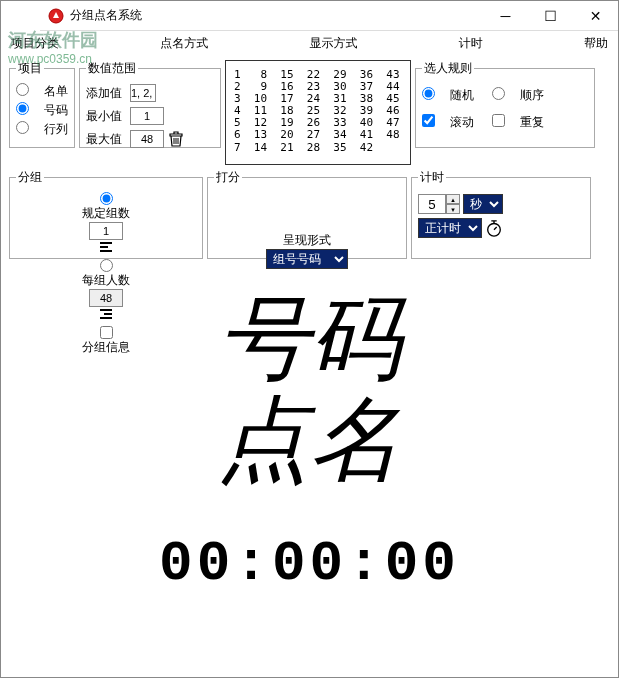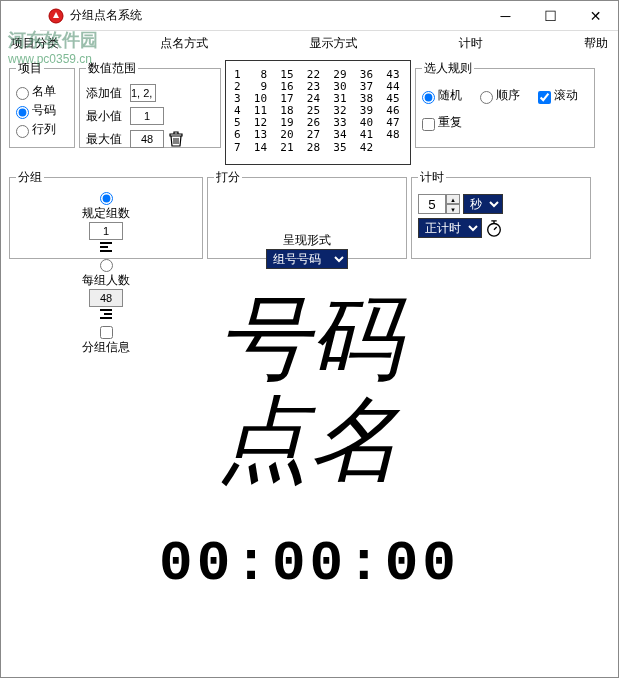--- a/index.html
+++ b/index.html
@@ -72,21 +72,21 @@
 fieldset {
   border: 1px solid #aaa;
   padding: 4px 6px 6px 6px;
   font-size: 12px;
 }
 legend { font-size: 12px; padding: 0 2px; }
 .fs-project { width: 66px; height: 88px; }
 .fs-range { width: 142px; height: 88px; }
 .fs-numbers { border: 1px solid #333; width: 186px; height: 105px; padding: 8px; background: #fff; font-family: monospace; font-size: 11px; white-space: pre; overflow: hidden; line-height: 1.1;}
 .fs-rules { width: 180px; height: 88px; }
-.radio-line, .check-line { display: flex; align-items: flex-end; gap: 3px; margin: 2px 0; }
+.radio-line, .check-line { display: flex; align-items: flex-start; gap: 15px; margin: 2px 0; }
 input[type="radio"], input[type="checkbox"] { margin: 0; }
 .range-row { display: flex; align-items: center; gap: 4px; margin: 1px 0; height: 22px;}
 .range-row label { width: 40px; }
 .small-input {
   width: 34px; height: 18px;
   border: 1px solid #888;
   text-align: center;
   font-size: 11px;
   background: #fff;
 }

